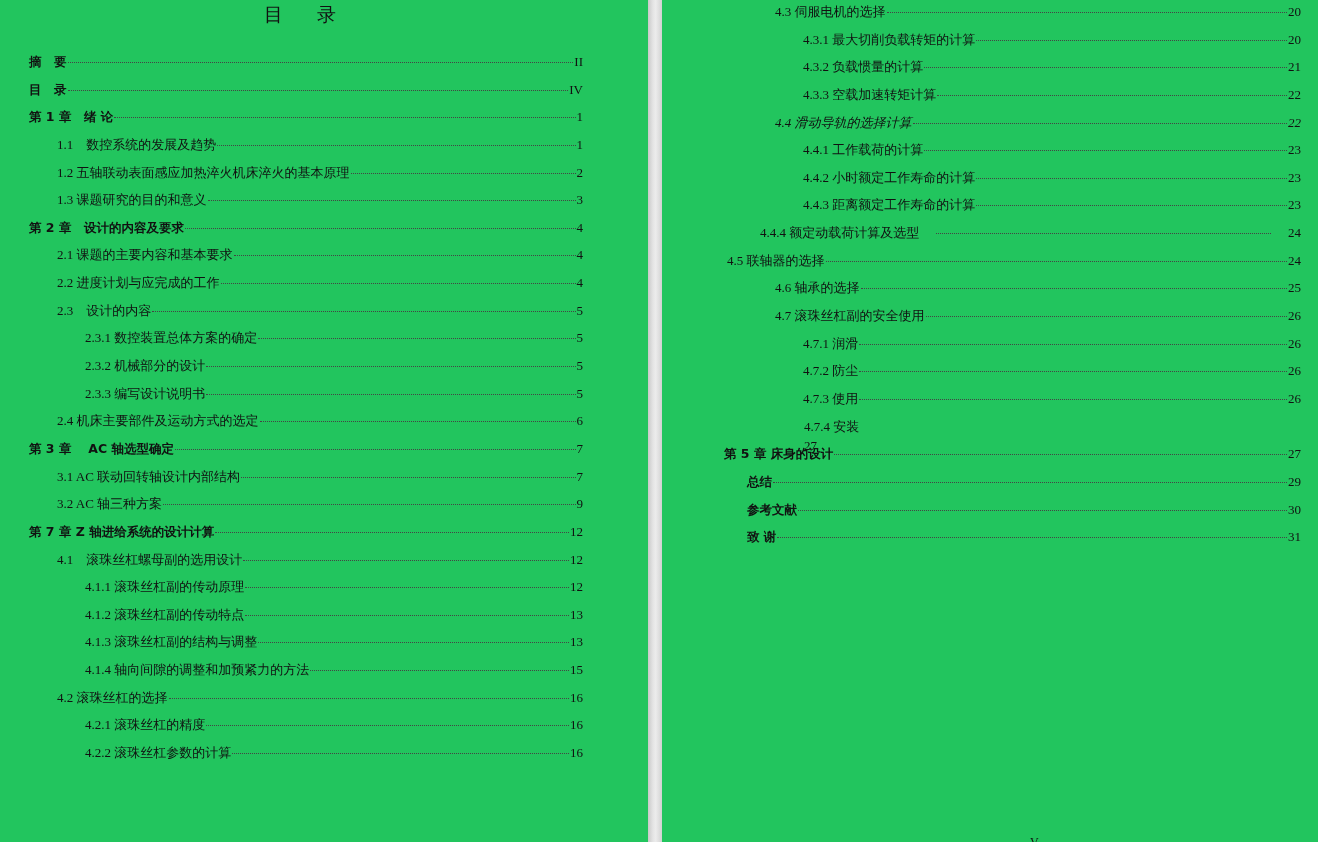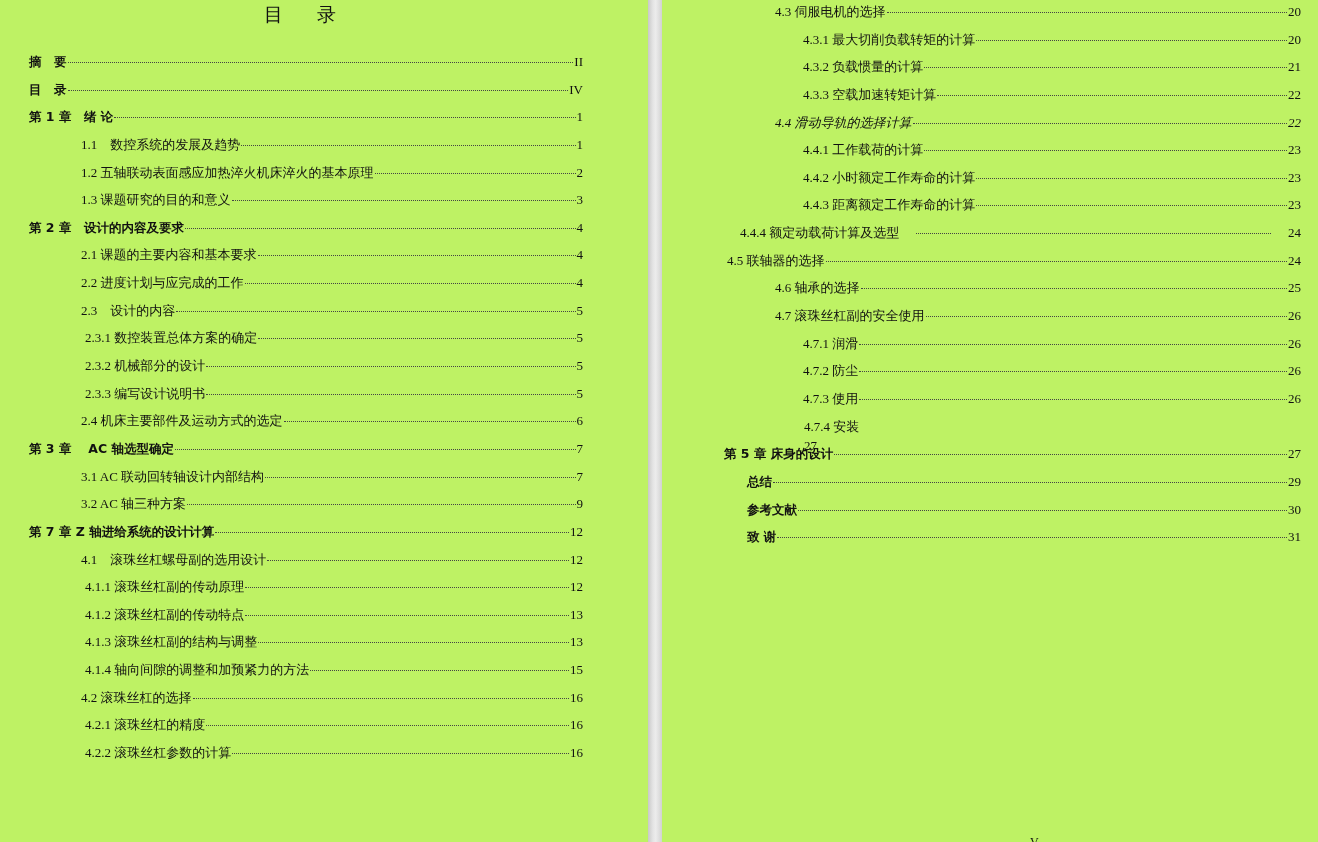--- a/index.html
+++ b/index.html
@@ -12,21 +12,21 @@
   }
   .viewer {
     position: relative;
     width: 1318px; height: 842px;
     background: #ffffff;
   }
   .page {
     position: absolute;
     top: 0;
     height: 842px;
-    background: #bef264;
+    background: #22c55e;
     overflow: hidden;
   }
   .page-left { left: 0; width: 648px; }
   .page-right { left: 662px; width: 656px; }
   .gutter {
     position: absolute;
     left: 648px; top: 0;
     width: 14px; height: 842px;
     background: linear-gradient(to right, #c9c9c9 0%, #e4e4e4 35%, #ececec 55%, #d2d2d2 100%);
   }
@@ -53,21 +53,21 @@
     height: 27.65px;
     display: flex;
     align-items: baseline;
     font-size: 13px;
     line-height: 18px;
     white-space: nowrap;
   }
   .page-left .toc-entry { padding-right: 65px; }
   .page-right .toc-entry { padding-right: 17px; }
   .page-left .toc-entry.lvl0 { padding-left: 29px; }
-  .page-left .toc-entry.lvl1 { padding-left: 81px; }
+  .page-left .toc-entry.lvl1 { padding-left: 57px; }
   .page-left .toc-entry.lvl2 { padding-left: 85px; }
   .page-right .toc-entry.lvl0 { padding-left: 85px; }
   .page-right .toc-entry.lvl1 { padding-left: 113px; }
   .toc-entry.bold .toc-text { font-weight: bold; font-family: "DejaVu Sans", sans-serif; font-size: 12.5px; }
   .toc-text { flex: 0 0 auto; }
   .toc-leader {
     flex: 1 1 auto;
     overflow: hidden;
     margin: 0 1px;
     border-bottom: 1px dotted #444;
@@ -262,21 +262,21 @@
         <li class="toc-entry lvl1" style="padding-left: 141px;">
           <span class="toc-text">4.4.2 小时额定工作寿命的计算</span>
           <span class="toc-leader"></span>
           <span class="toc-page">23</span>
         </li>
         <li class="toc-entry lvl1" style="padding-left: 141px;">
           <span class="toc-text">4.4.3 距离额定工作寿命的计算</span>
           <span class="toc-leader"></span>
           <span class="toc-page">23</span>
         </li>
-        <li class="toc-entry lvl1" style="padding-left: 78px; gap: 16px;">
+        <li class="toc-entry lvl1" style="padding-left: 98px; gap: 16px;">
           <span class="toc-text">4.4.4 额定动载荷计算及选型</span>
           <span class="toc-leader"></span>
           <span class="toc-page">24</span>
         </li>
         <li class="toc-entry lvl0" style="padding-left: 65px;">
           <span class="toc-text">4.5 联轴器的选择</span>
           <span class="toc-leader"></span>
           <span class="toc-page">24</span>
         </li>
         <li class="toc-entry lvl0" style="padding-left: 113px;">

